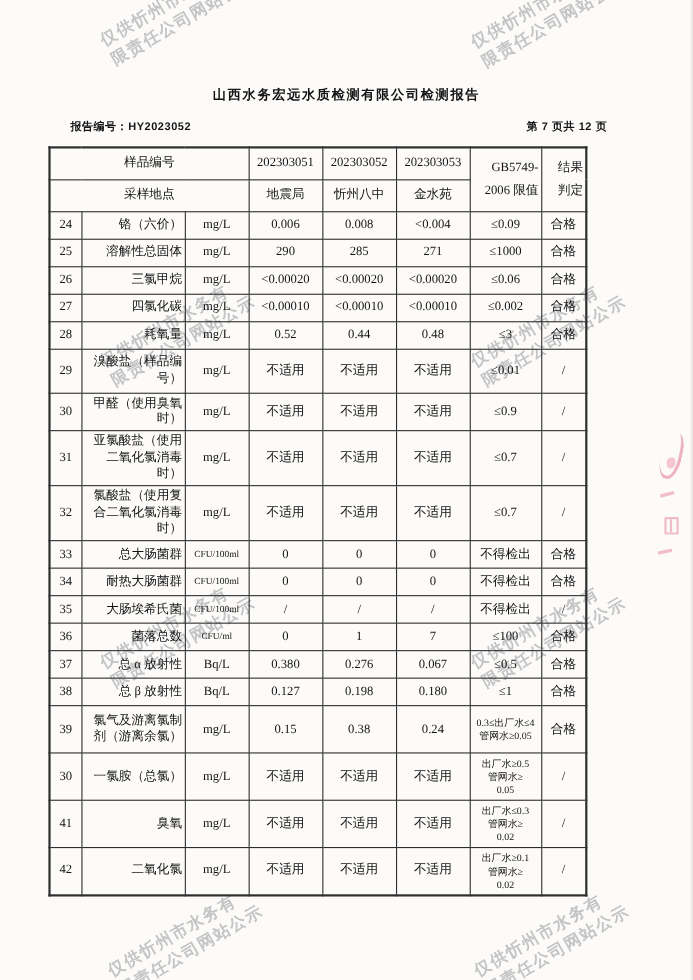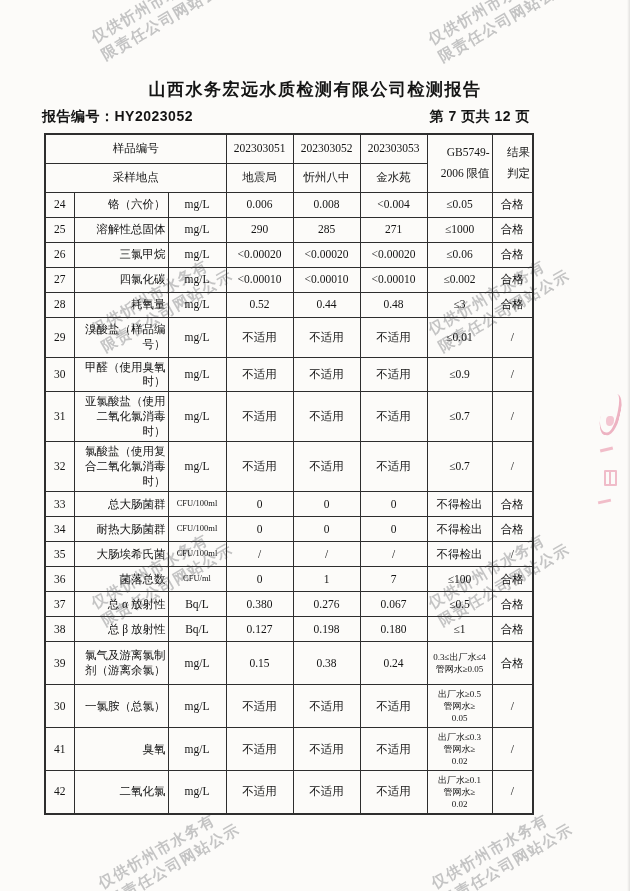--- a/index.html
+++ b/index.html
@@ -44,27 +44,27 @@
   .stamp-char{
     left:604px; top:470px; width:9px; height:12px;
     border:2px solid #e88aa2; border-radius:1px;
   }
   .stamp-char::after{ content:""; position:absolute; left:3px; top:0; width:2px; height:12px; background:#e88aa2; }
   .stamp-dash2{ left:598px; top:500px; width:13px; height:3px; background:#e88aa2; transform:rotate(-12deg); }
   
   .title{
     position:absolute; top:78px; left:0; width:100%; text-align:center;
     font-family:"Liberation Sans","DejaVu Sans",sans-serif;
-    font-size:17px; font-weight:bold; letter-spacing:1.5px;
+    font-size:12px; font-weight:bold; letter-spacing:1.5px;
   }
   .meta{
-    position:absolute; top:108px; left:42px; width:488px;
+    position:absolute; top:108px; left:64px; width:488px;
     display:flex; justify-content:space-between;
     font-family:"Liberation Sans","DejaVu Sans",sans-serif;
-    font-size:14px; font-weight:bold; letter-spacing:.5px;
+    font-size:10px; font-weight:bold; letter-spacing:.5px;
   }
   
   table{
     position:absolute; top:133px; left:44px; width:490px;
     border-collapse:collapse; table-layout:fixed;
     border:2px solid #2e2e2e;
   }
   col.w-no{width:29px} col.w-name{width:94px} col.w-unit{width:58px}
   col.w-v{width:67px} col.w-limit{width:65px} col.w-res{width:41px}
   td{
@@ -171,21 +171,21 @@
       </tr>
     </thead>
     <tbody>
         <tr>
           <td class="c0">24</td>
           <td class="c1">铬（六价）</td>
           <td class="c2">mg/L</td>
           <td class="c3">0.006</td>
           <td class="c4">0.008</td>
           <td class="c5">&lt;0.004</td>
-          <td class="c6">≤0.05</td>
+          <td class="c6">≤0.09</td>
           <td class="c7">合格</td>
         </tr>
         <tr>
           <td class="c0">25</td>
           <td class="c1">溶解性总固体</td>
           <td class="c2">mg/L</td>
           <td class="c3">290</td>
           <td class="c4">285</td>
           <td class="c5">271</td>
           <td class="c6">≤1000</td>

